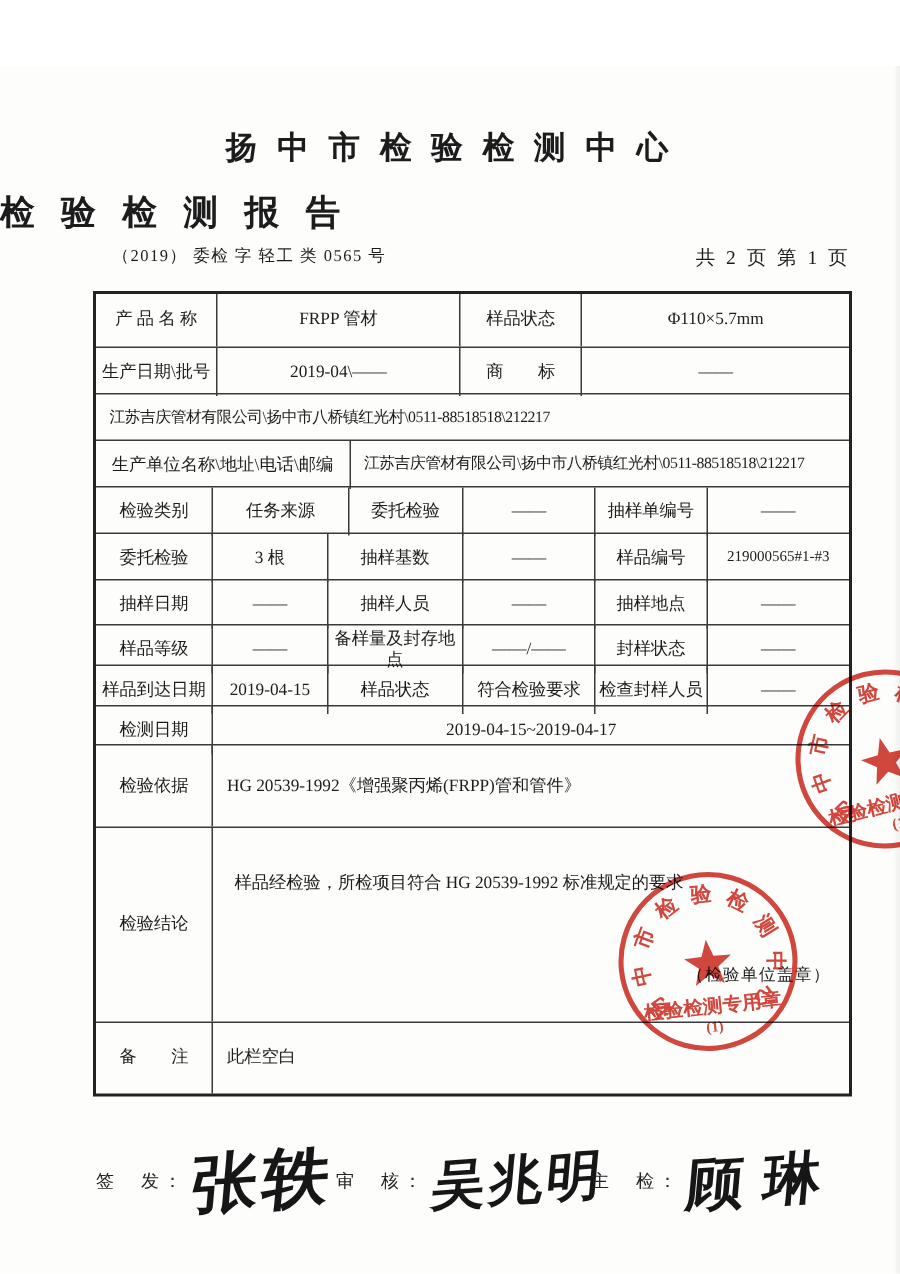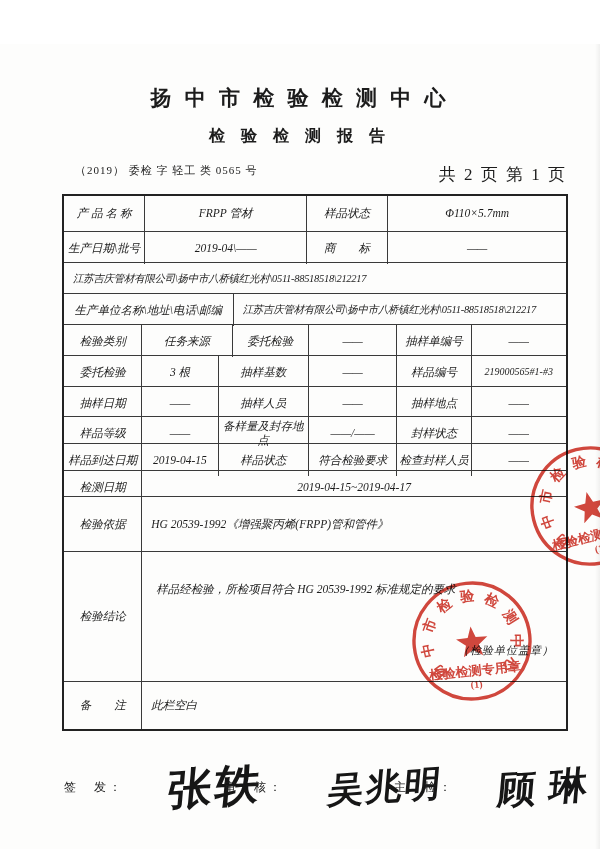--- a/index.html
+++ b/index.html
@@ -9,51 +9,51 @@
     background:#fdfdfc;color:#1c1c1c;
     font-family:"Liberation Serif","DejaVu Serif",serif;
     margin-top:44px;
   }
   .scan-edge{position:absolute;right:0;top:0;width:5px;height:100%;
     background:linear-gradient(to left, rgba(0,0,0,0.05), rgba(0,0,0,0));}
 
   
   .org-name{position:absolute;top:40px;left:0;width:100%;text-align:center;
     font-size:21px;font-weight:bold;letter-spacing:4px;white-space:nowrap;}
-  .report-title{position:absolute;top:82px;left:0;width:100%;text-align:center;
-    font-size:16px;font-weight:bold;letter-spacing:6px;white-space:nowrap;}
+  .report-title{position:absolute;top:82px;left:0;width:100%;text-align:left;
+    font-size:23px;font-weight:bold;letter-spacing:6px;white-space:nowrap;}
   .report-no{position:absolute;top:119px;left:75px;font-size:11px;letter-spacing:1px;}
-  .page-indicator{position:absolute;top:119px;right:33px;font-size:17px;letter-spacing:2px;}
+  .page-indicator{position:absolute;top:119px;right:33px;font-size:13px;letter-spacing:2px;}
 
   
   .doc-table{position:absolute;left:62px;top:150px;width:506px;
     border:2px solid #222;box-sizing:border-box;background:transparent;}
   .tr{display:flex;border-top:1px solid #3a3a3a;box-sizing:border-box;}
   .tr:first-child{border-top:none;}
   .td{border-left:1px solid #3a3a3a;box-sizing:border-box;display:flex;
     align-items:center;justify-content:center;font-size:11.5px;text-align:center;
-    padding:16px 2px;overflow:hidden;line-height:1.25;font-style:italic;}
+    padding:16px 2px;overflow:hidden;line-height:1.25;}
   .td:first-child{border-left:none;}
   .left{justify-content:flex-start;text-align:center;padding-left:9px;}
   .addr{font-size:10.5px;letter-spacing:-0.3px;white-space:nowrap;}
   .small{font-size:10px;}
   
   .wA1{width:16%}.wA2{width:32.2%}.wA3{width:16.2%}.wA4{width:35.6%}
   .wB1{width:33.6%}.wB2{width:66.4%}
   .wC1{width:15.4%}.wC2{width:15.2%}.wC3{width:18%}.wC4{width:17.6%}.wC5{width:14.8%}.wC6{width:19%}
   .wD1{width:15.4%}.wD2{width:84.6%}
   
   .concl-cell{position:relative;display:block;}
   .concl-text{position:absolute;top:30px;left:14px;font-size:11.5px;text-align:left;white-space:nowrap;}
   .concl-seal-note{position:absolute;top:92px;right:12px;font-size:11px;letter-spacing:1px;}
   .concl-sign-date{position:absolute;top:116px;right:12px;font-size:11.5px;letter-spacing:2px;}
 
   
   .signatures{position:absolute;left:0;top:698px;width:100%;height:90px;}
-  .sig-group{position:absolute;display:flex;align-items:center;height:90px;gap:40px;}
+  .sig-group{position:absolute;display:flex;align-items:center;height:90px;}
   .sig-label{font-size:12px;letter-spacing:3px;white-space:nowrap;margin-right:4px;color:#222;}
   .sig-name{font-family:"Liberation Serif","DejaVu Serif",serif;font-weight:bold;
     color:#161616;white-space:nowrap;transform:skewX(-9deg) rotate(-4deg);}
   .sig-name.n1{font-size:44px;letter-spacing:3px;}
   .sig-name.n2{font-size:36px;letter-spacing:2px;}
   .sig-name.n3{font-size:38px;letter-spacing:13px;}
 
   
   .seal{position:absolute;mix-blend-mode:multiply;opacity:0.92;pointer-events:none;}
   .seal svg{width:100%;height:100%;display:block;}

